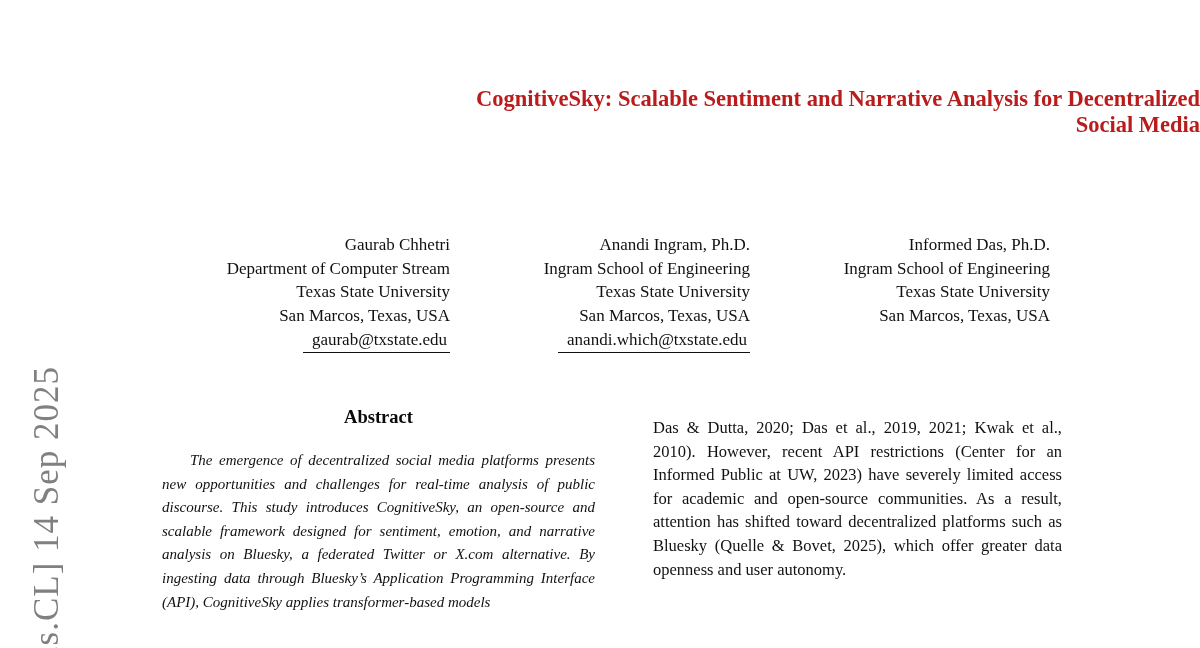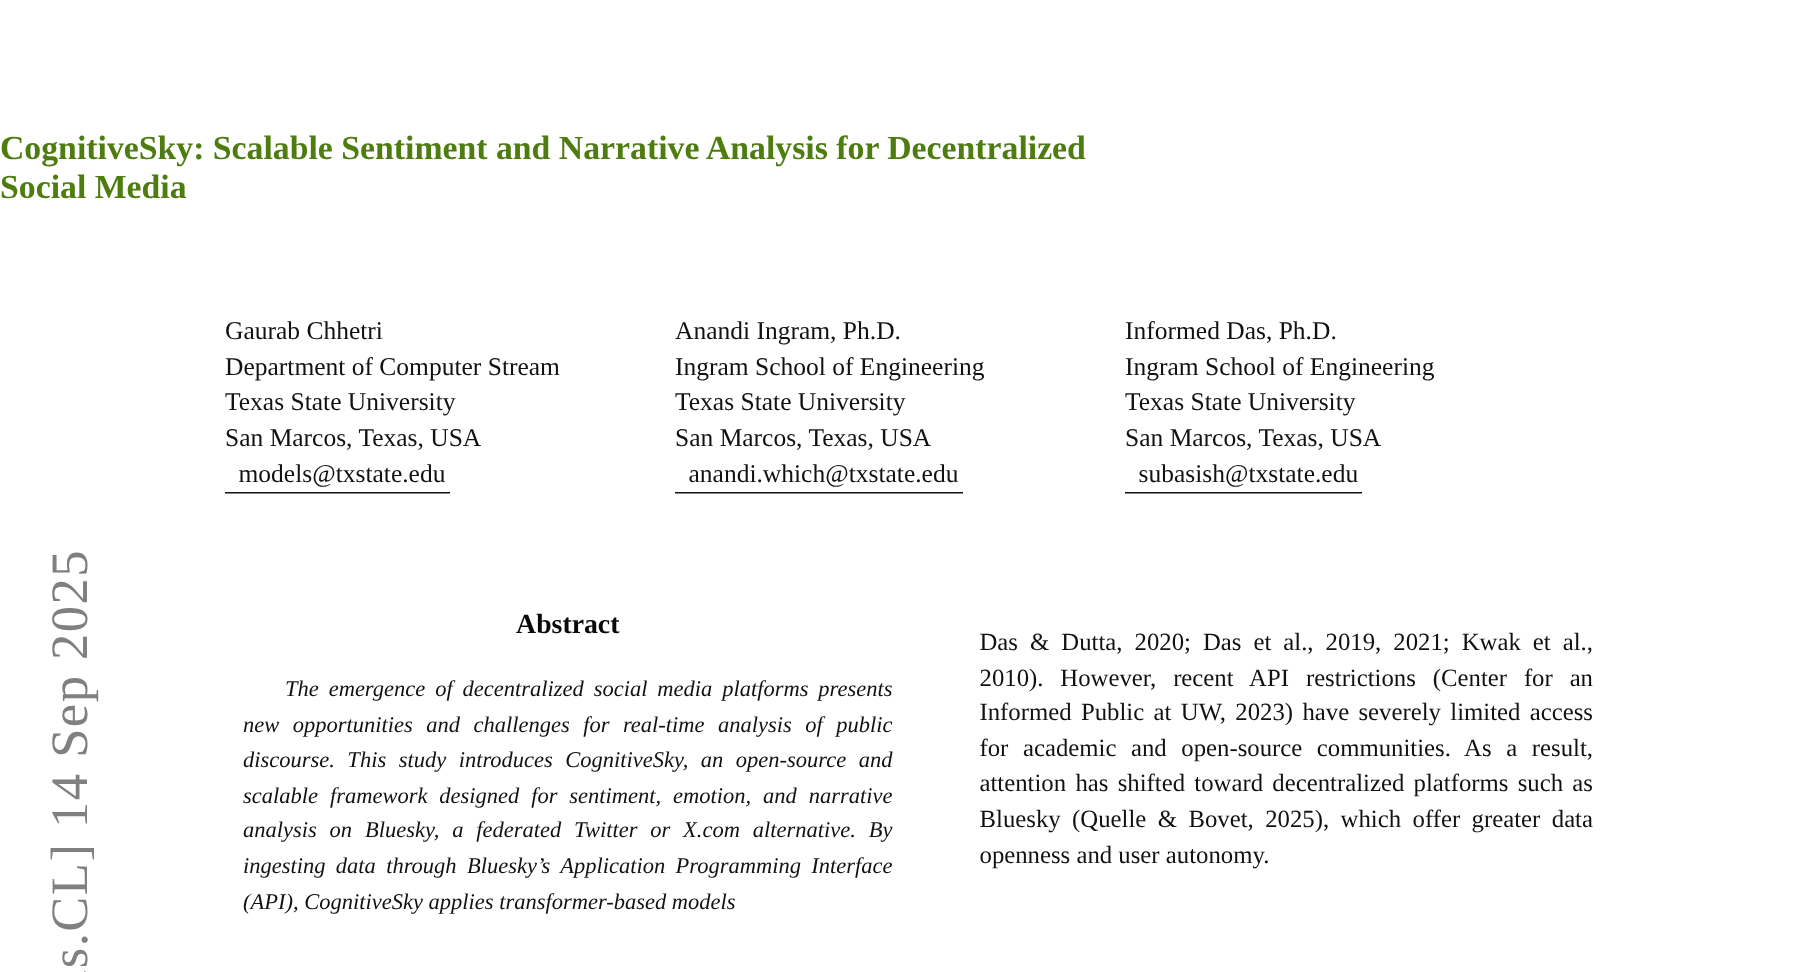--- a/index.html
+++ b/index.html
@@ -29,40 +29,41 @@
     letter-spacing: 1px;
     color: #808080;
   }
 
   
   .title {
     position: absolute;
     top: 86px;
     left: 0;
     width: 100%;
-    text-align: left;
+    text-align: right;
     font-weight: bold;
     font-size: 22.5px;
     line-height: 26px;
-    color: #4d7c0f;
+    color: #b91c1c;
   }
 
   
   .authors {
     position: absolute;
     top: 209px;
     left: 150px;
     width: 900px;
     display: flex;
   }
   .author {
     width: 300px;
-    text-align: left;
+    text-align: right;
     font-size: 17px;
     line-height: 23.7px;
+    margin-top: 24px;
   }
   .author .email {
     display: inline-block;
     border-bottom: 1px solid #111111;
     padding: 0 3px 0 9px;
     cursor: pointer;
   }
 
   
   .columns {
@@ -113,35 +114,34 @@
     <div>CognitiveSky: Scalable Sentiment and Narrative Analysis for Decentralized</div>
     <div>Social Media</div>
   </div>
 
   <div class="authors">
     <div class="author">
       <div>Gaurab Chhetri</div>
       <div>Department of Computer Stream</div>
       <div>Texas State University</div>
       <div>San Marcos, Texas, USA</div>
-      <div><span class="email">models@txstate.edu</span></div>
+      <div><span class="email">gaurab@txstate.edu</span></div>
     </div>
     <div class="author">
       <div>Anandi Ingram, Ph.D.</div>
       <div>Ingram School of Engineering</div>
       <div>Texas State University</div>
       <div>San Marcos, Texas, USA</div>
       <div><span class="email">anandi.which@txstate.edu</span></div>
     </div>
     <div class="author">
       <div>Informed Das, Ph.D.</div>
       <div>Ingram School of Engineering</div>
       <div>Texas State University</div>
       <div>San Marcos, Texas, USA</div>
-      <div><span class="email">subasish@txstate.edu</span></div>
     </div>
   </div>
 
   <div class="columns">
     <div class="col-left">
       <div class="abstract-heading">Abstract</div>
       <p class="abstract-text">The emergence of decentralized social media platforms presents new opportunities and challenges for real-time analysis of public discourse. This study introduces CognitiveSky, an open-source and scalable framework designed for sentiment, emotion, and narrative analysis on Bluesky, a federated Twitter or X.com alternative. By ingesting data through Bluesky’s Application Programming Interface (API), CognitiveSky applies transformer-based models</p>
     </div>
     <div class="col-right">
       <p class="body-par">Das &amp; Dutta, 2020; Das et al., 2019, 2021; Kwak et al., 2010). However, recent API restrictions (Center for an Informed Public at UW, 2023) have severely limited access for academic and open-source communities. As a result, attention has shifted toward decentralized platforms such as Bluesky (Quelle &amp; Bovet, 2025), which offer greater data openness and user autonomy.</p>

